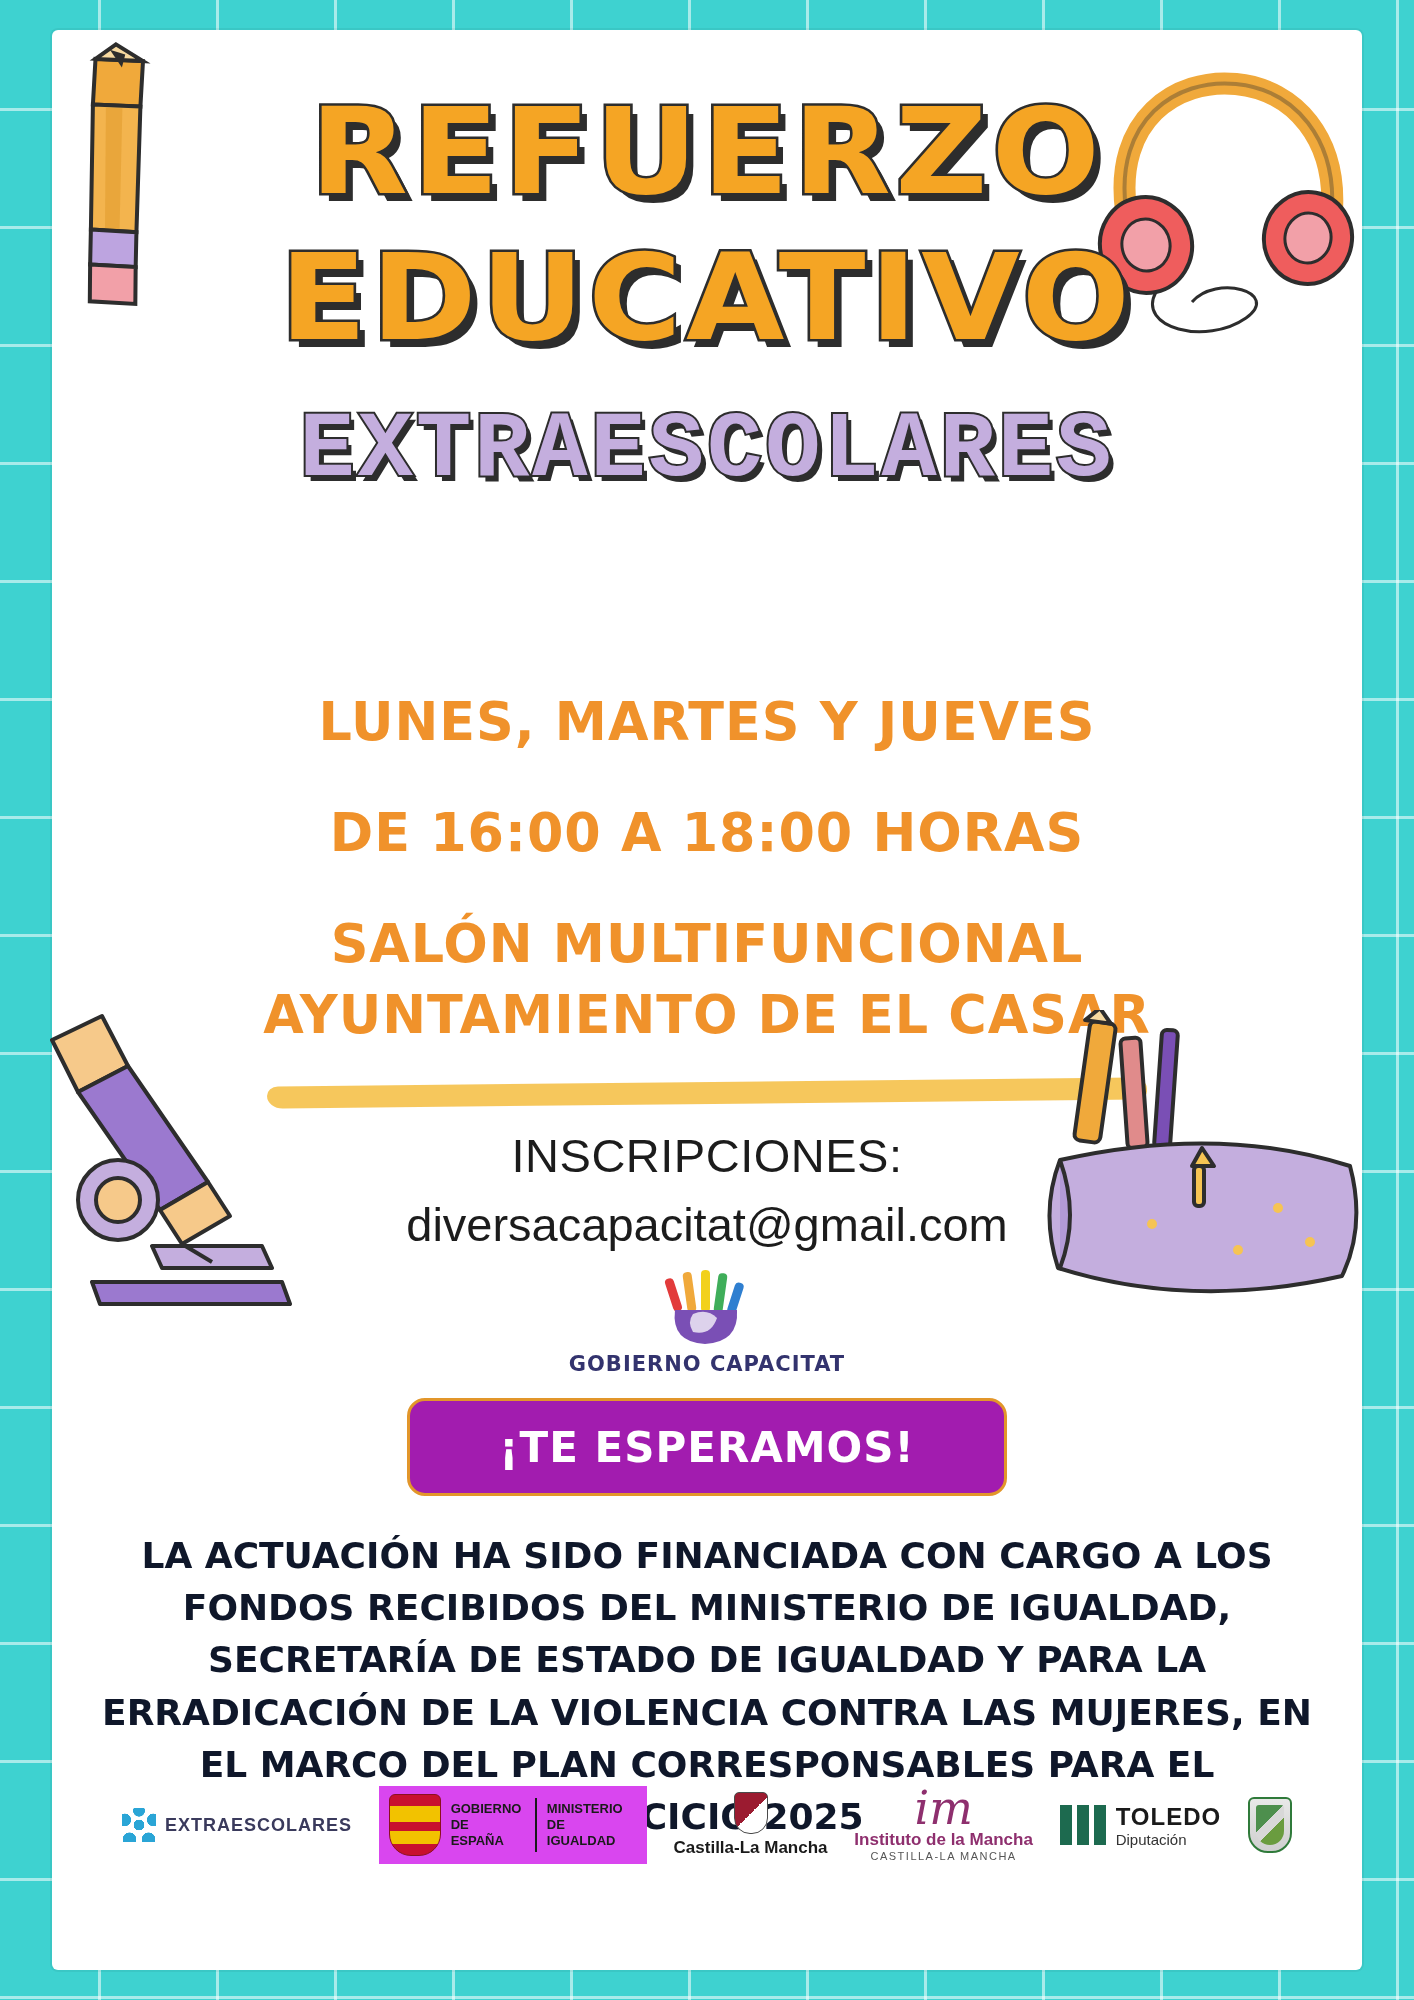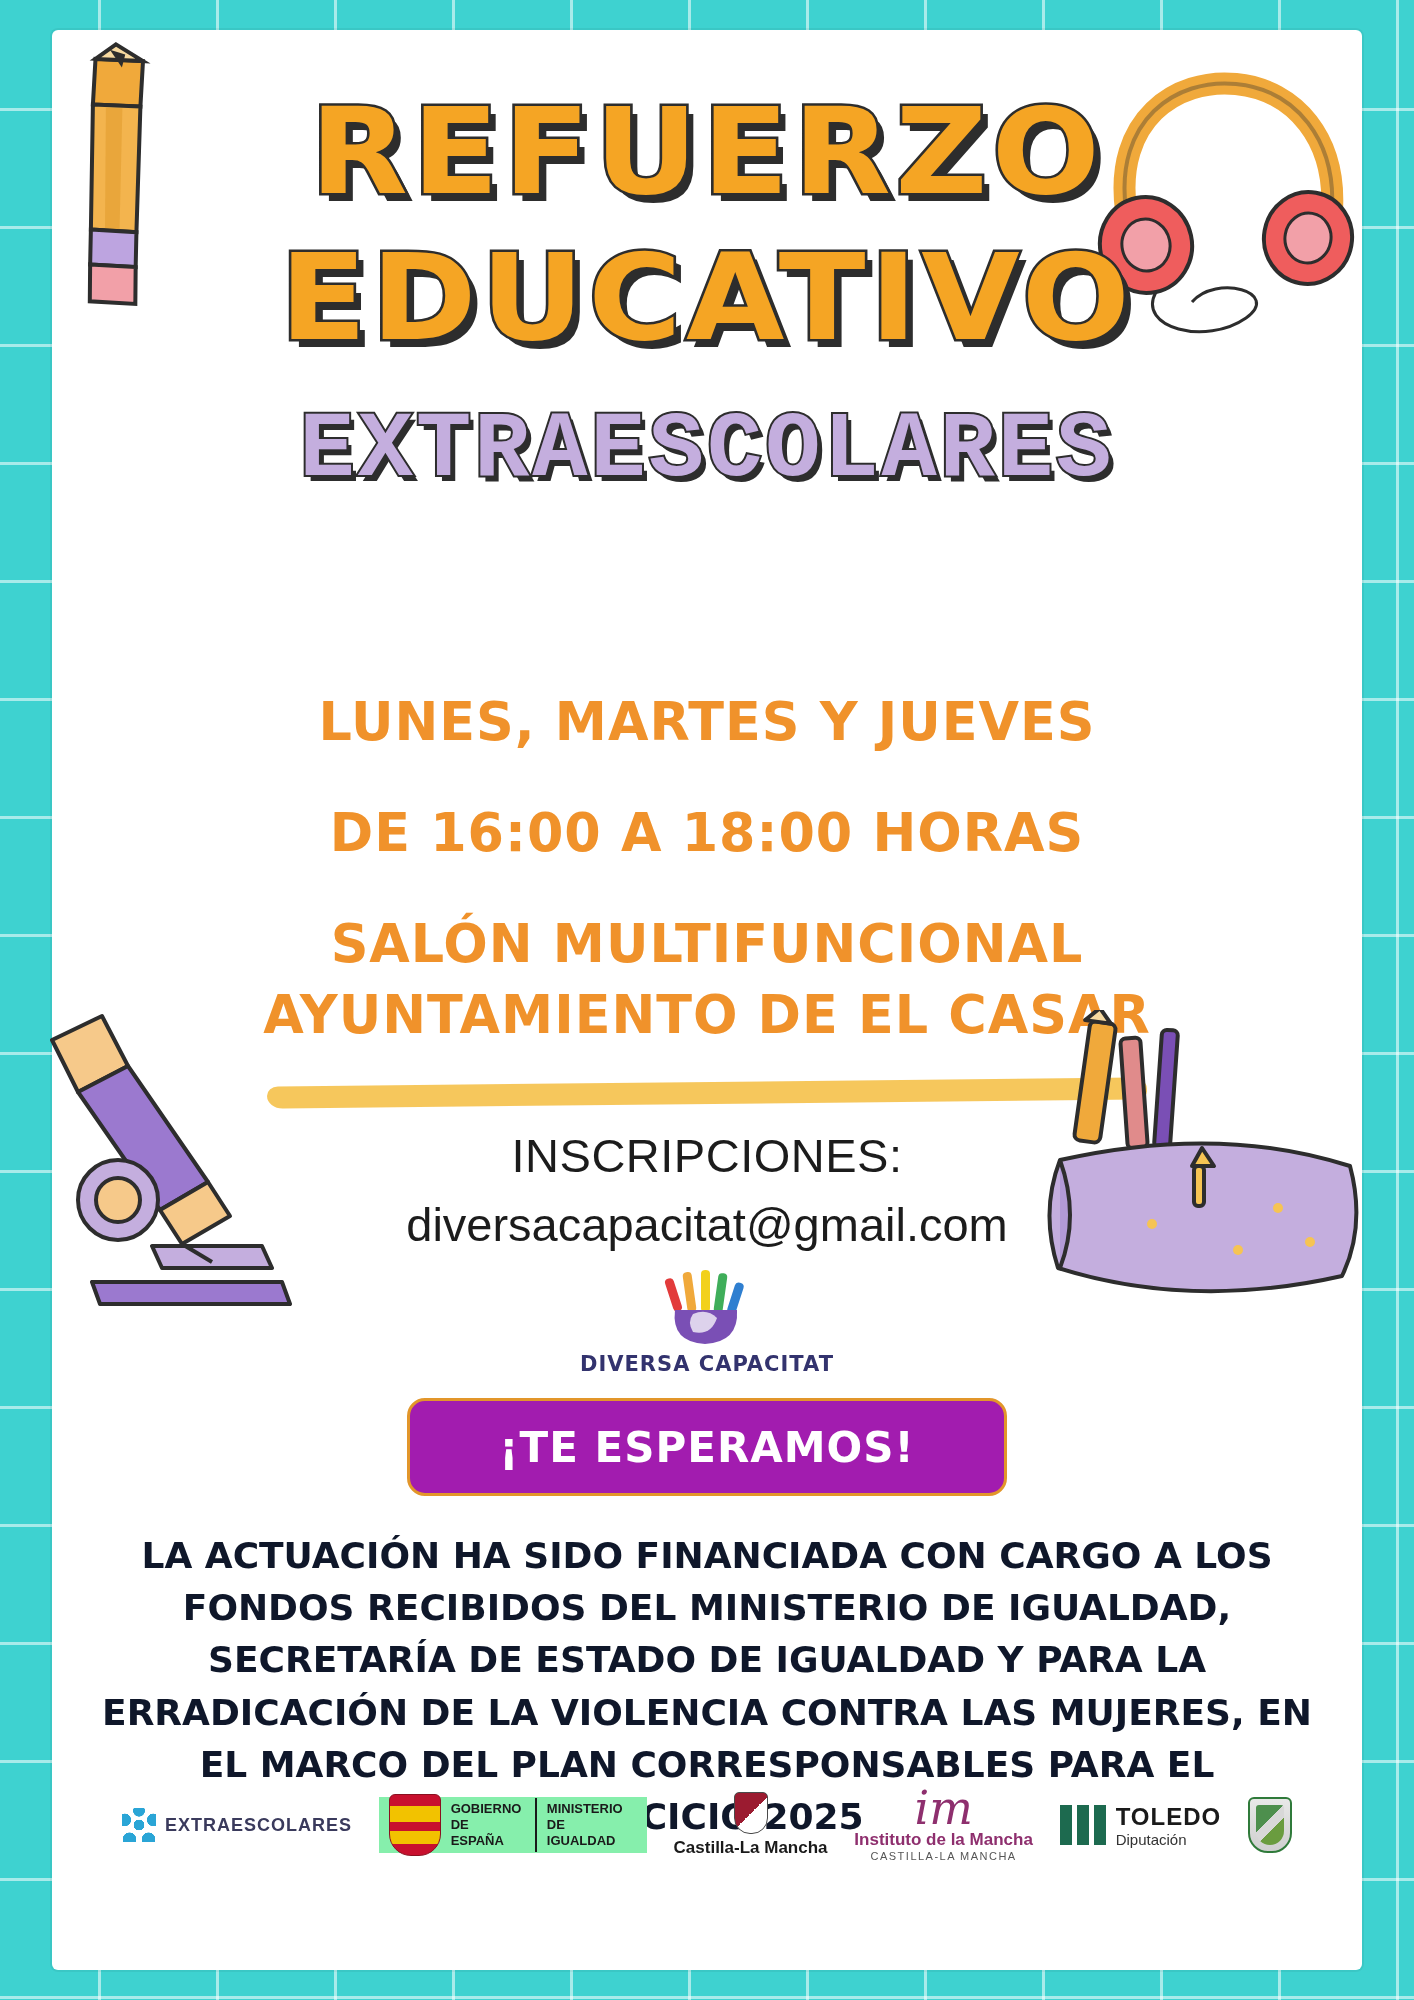--- a/index.html
+++ b/index.html
@@ -184,22 +184,22 @@
       radial-gradient(circle at 50% 8%, #2aa5d6 0 16%, transparent 17%),
       radial-gradient(circle at 92% 35%, #2aa5d6 0 16%, transparent 17%),
       radial-gradient(circle at 78% 92%, #2aa5d6 0 16%, transparent 17%),
       radial-gradient(circle at 22% 92%, #2aa5d6 0 16%, transparent 17%),
       radial-gradient(circle at 8% 35%, #2aa5d6 0 16%, transparent 17%);
   }
   .corresp-text { font-size: 18px; font-weight: bold; letter-spacing: 1px; color: #3a3a5c; }
 
   .gob {
     display: flex; align-items: center;
-    background: #86efac;
-    height: 56px;
+    background: #d946ef;
+    height: 78px;
     width: 268px;
     padding: 0 10px;
     gap: 10px;
   }
   .gob-shield {
     width: 52px; height: 62px;
     background: linear-gradient(180deg,#c8102e 0 18%, #f2c200 18% 45%, #c8102e 45% 60%, #f2c200 60% 82%, #c8102e 82% 100%);
     border: 1.5px solid #8b1020;
     border-radius: 6px 6px 22px 22px;
   }
@@ -323,21 +323,21 @@
       <svg width="96" height="78" viewBox="0 0 96 78">
         <rect x="10" y="8" width="9" height="34" rx="4" fill="#e23b3b" transform="rotate(-18 14 25)"></rect>
         <rect x="26" y="2" width="9" height="40" rx="4" fill="#f0a93b" transform="rotate(-8 30 22)"></rect>
         <rect x="42" y="0" width="9" height="42" rx="4" fill="#f2d11c"></rect>
         <rect x="57" y="3" width="9" height="40" rx="4" fill="#3fae5a" transform="rotate(8 61 23)"></rect>
         <rect x="72" y="12" width="9" height="32" rx="4" fill="#2f7fd0" transform="rotate(18 76 28)"></rect>
         <path d="M16 40 Q12 72 46 74 Q80 72 78 40 Z" fill="#7a4fb5"></path>
         <path d="M34 44 q14 -6 24 4 q-6 18 -24 14 q-6 -10 0 -18 z" fill="#e8e0f2" opacity="0.9"></path>
       </svg>
     </div>
-    <div class="diversa-name">DIVERSA CAPACITAT</div>
+    <div class="diversa-name">GOBIERNO CAPACITAT</div>
   </div>
 
   <div class="cta">¡TE ESPERAMOS!</div>
 
   <div class="funding">LA ACTUACIÓN HA SIDO FINANCIADA CON CARGO A LOS FONDOS RECIBIDOS DEL MINISTERIO DE IGUALDAD, SECRETARÍA DE ESTADO DE IGUALDAD Y PARA LA ERRADICACIÓN DE LA VIOLENCIA CONTRA LAS MUJERES, EN EL MARCO DEL PLAN CORRESPONSABLES PARA EL EJERCICIO 2025</div>
 
   <svg class="deco microscope" viewBox="0 0 310 340">
     <g stroke="#2d2d2d" stroke-width="4" stroke-linejoin="round">
       <path d="M20 40 L70 16 L96 66 L46 92 Z" fill="#f6c98a"></path>
       <path d="M46 92 L96 66 L176 182 L128 210 Z" fill="#9b79cf"></path>

